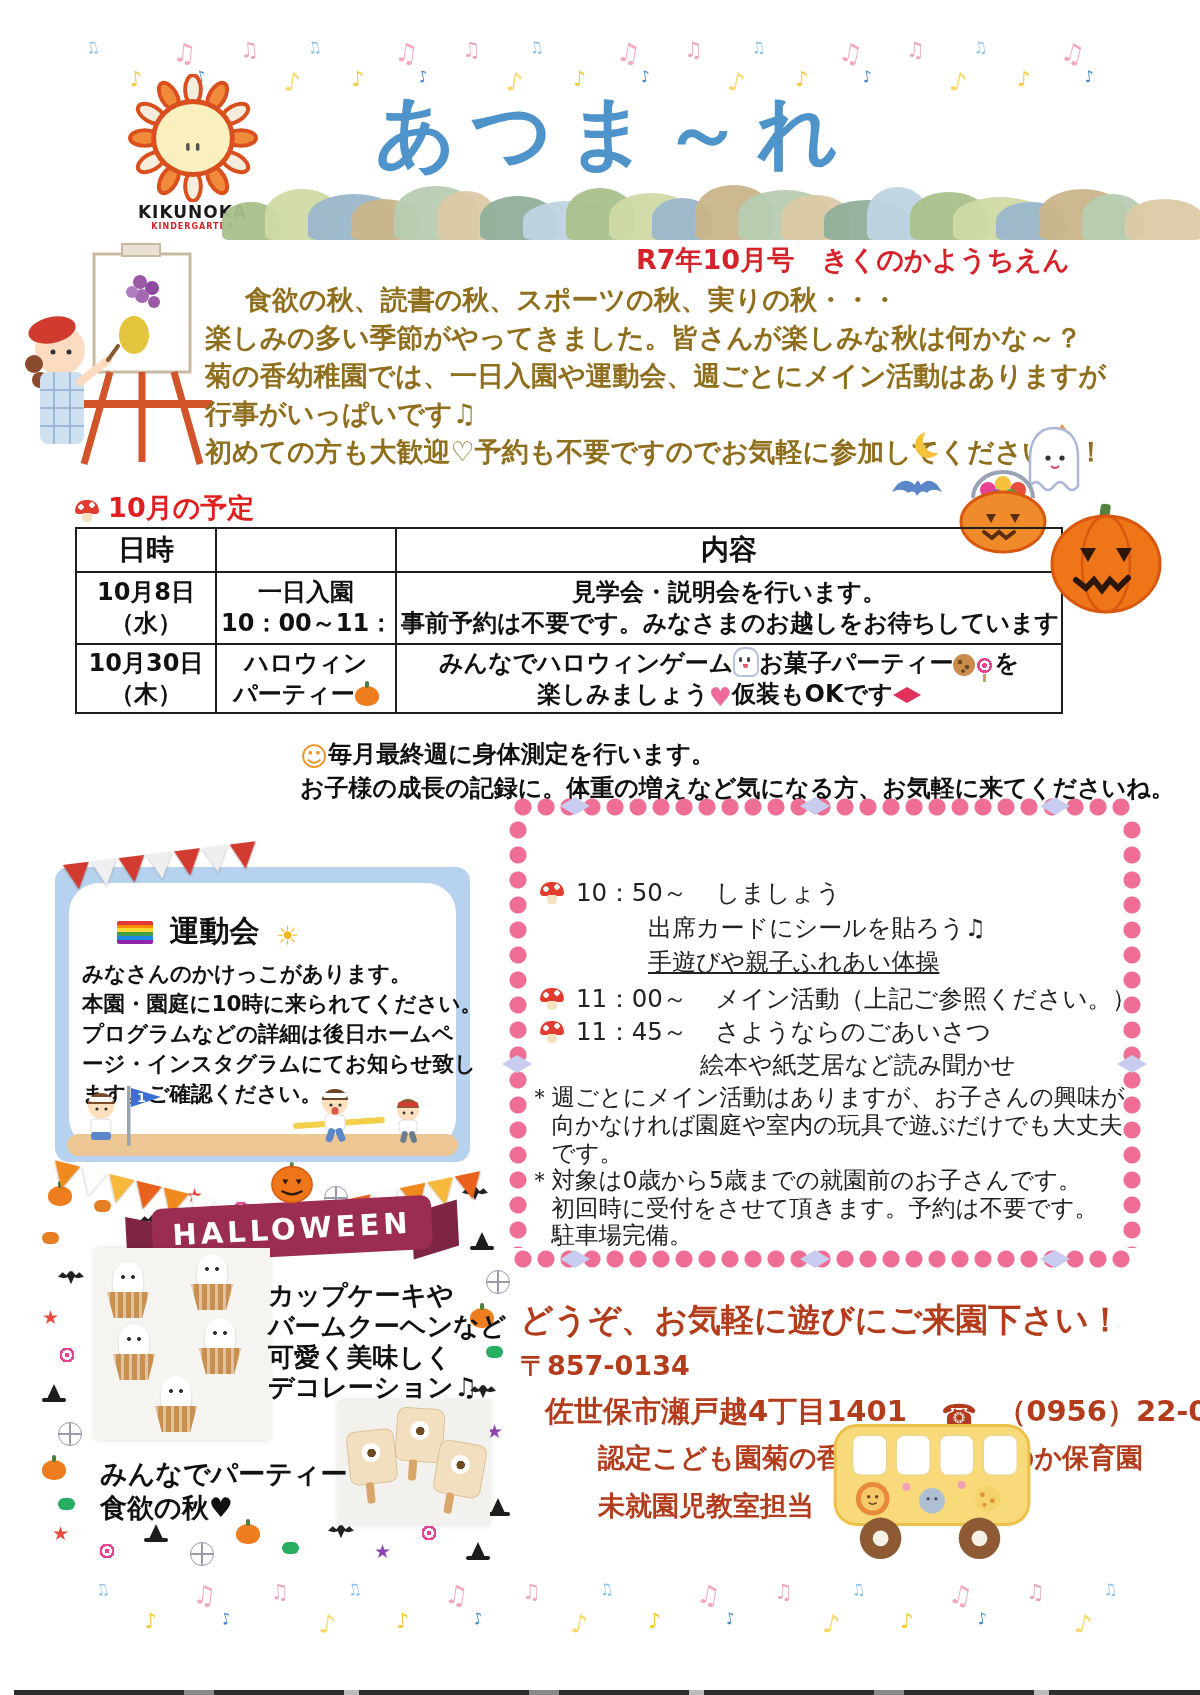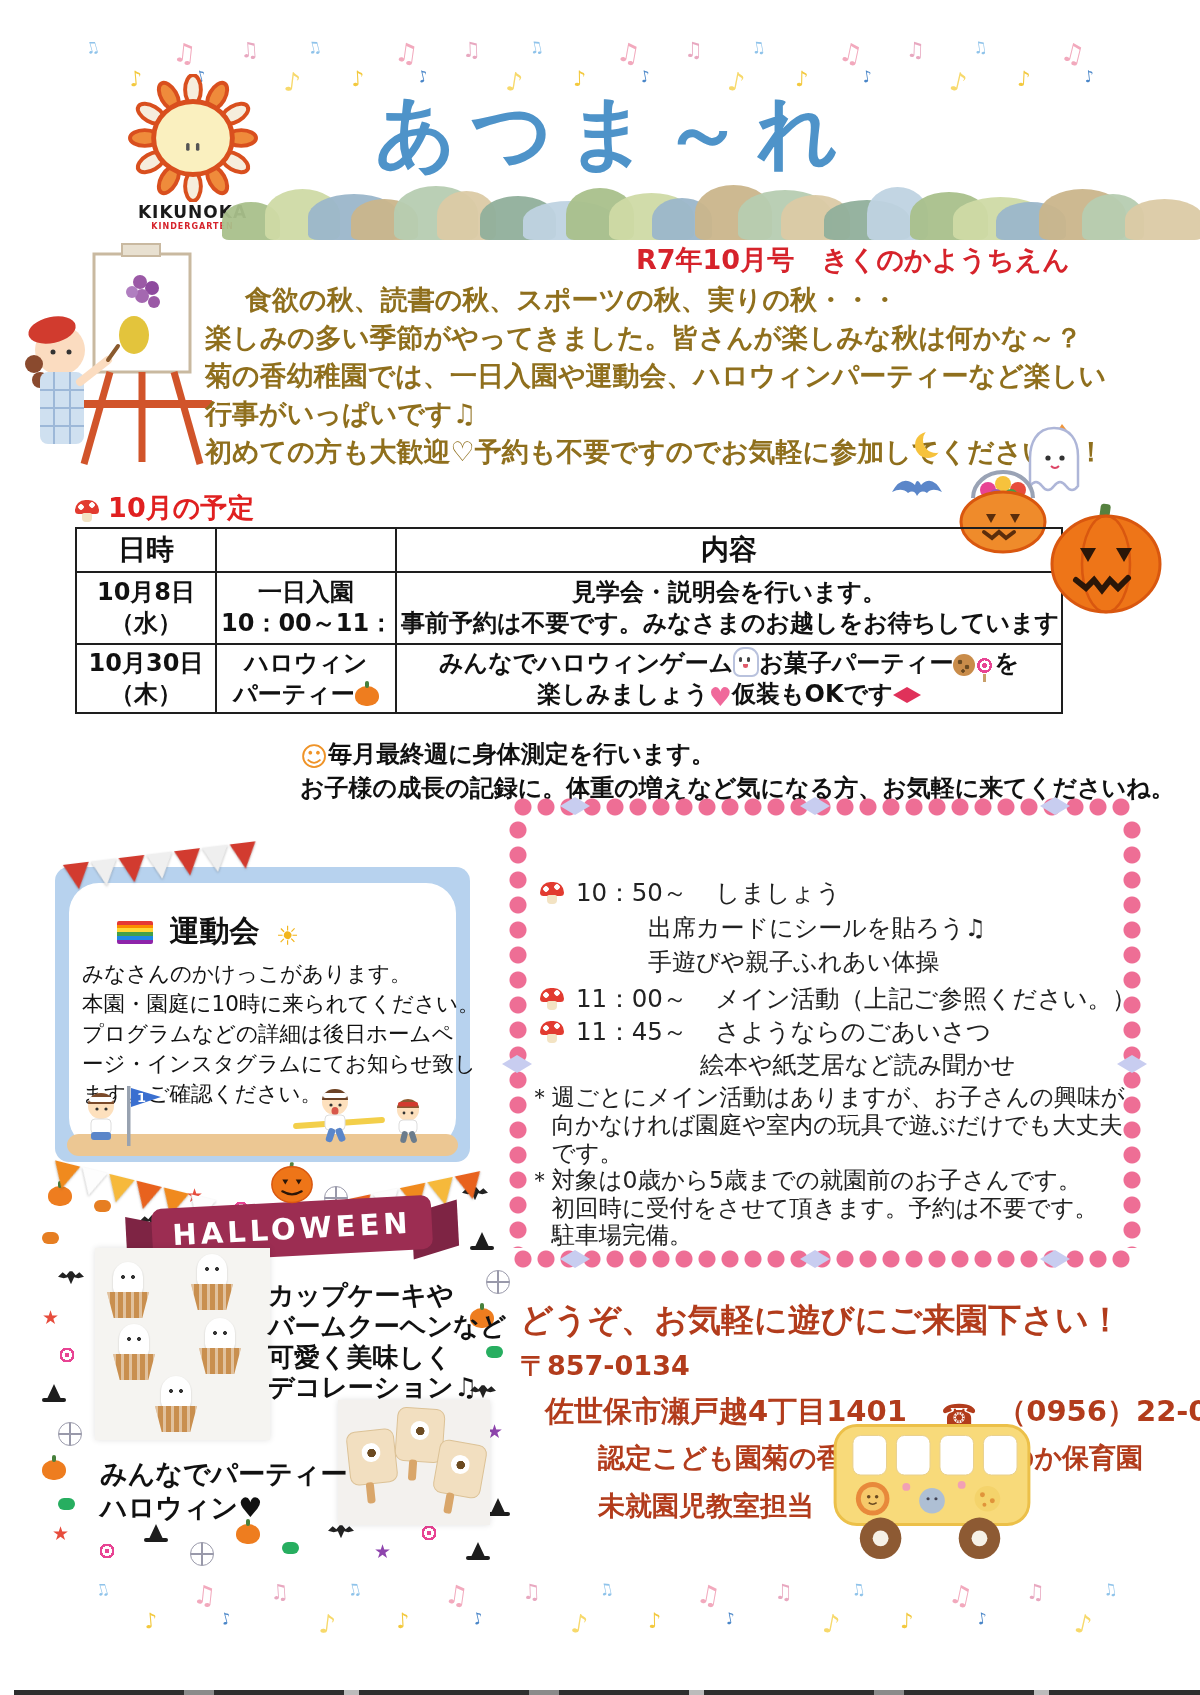--- a/index.html
+++ b/index.html
@@ -50,21 +50,21 @@
      font-size:24px;padding:2px 4px;overflow:hidden;}
   #sched tr.hd td{height:30px;font-size:28px;}
   #sched tr.r1 td{height:66px;}
   #sched tr.r2 td{height:58px;}
   #sched tr.r3 td{height:58px;border-radius:8px;}
   .cline{line-height:1.3;white-space:nowrap;}
   
   #sports-box{position:absolute;left:55px;top:867px;width:415px;height:295px;background:#b7d2ee;border-radius:14px;}
   #sports-cloud{position:absolute;left:14px;top:16px;right:14px;bottom:14px;background:#fff;border-radius:30px;}
   #sports-title{position:absolute;left:62px;top:44px;font-size:30px;font-weight:bold;color:#111;}
-  .sports-line{position:absolute;left:27px;font-size:21.5px;font-weight:normal;color:#111;white-space:nowrap;}
+  .sports-line{position:absolute;left:27px;font-size:21.5px;font-weight:bold;color:#111;white-space:nowrap;}
   #pennant-blue{position:absolute;left:8px;top:-14px;transform:rotate(-7deg);}
   .tri{width:0;height:0;border-left:13px solid rgba(0,0,0,0);border-right:13px solid rgba(0,0,0,0);
        display:inline-block;margin:0 1px;filter:drop-shadow(0 1px 1px rgba(0,0,0,.25));}
   
   .pk-h{position:absolute;height:22px;background:radial-gradient(circle at 11px 11px,#ee6e95 8px,rgba(0,0,0,0) 9px);background-size:23px 22px;}
   .pk-v{position:absolute;width:20px;background:radial-gradient(circle at 10px 12px,#ee6e95 8px,rgba(0,0,0,0) 9px);background-size:20px 25px;}
   .bow-lav{position:absolute;width:30px;height:18px;}
   .bow-lav::before{content:"";position:absolute;left:0;top:0;border-style:solid;border-width:9px 15px 9px 0;border-color:rgba(0,0,0,0) #c8cdf0 rgba(0,0,0,0) rgba(0,0,0,0);}
   .bow-lav::after{content:"";position:absolute;right:0;top:0;border-style:solid;border-width:9px 0 9px 15px;border-color:rgba(0,0,0,0) rgba(0,0,0,0) rgba(0,0,0,0) #c8cdf0;}
   .cls-item{font-size:24.5px;color:#222;}
@@ -220,21 +220,21 @@
   <rect x="18" y="132" width="44" height="72" rx="8" fill="#cfe0f0"></rect>
   <path d="M18 150 h44 M18 168 h44 M18 186 h44 M32 132 v72 M48 132 v72" stroke="#9db8d8" stroke-width="2" fill="none"></path>
   <line x1="58" y1="142" x2="86" y2="120" stroke="#fbdcc0" stroke-width="8" stroke-linecap="round"></line>
   <line x1="86" y1="120" x2="96" y2="106" stroke="#8a5a2e" stroke-width="4" stroke-linecap="round"></line>
 </svg>
 
 <div id="issue-line" class="t">R7年10月号　きくのかようちえん</div>
 
 <div class="t intro-line" style="left:245px;top:282px;">食欲の秋、読書の秋、スポーツの秋、実りの秋・・・</div>
 <div class="t intro-line" style="left:205px;top:320px;">楽しみの多い季節がやってきました。皆さんが楽しみな秋は何かな～？</div>
-<div class="t intro-line" style="left:205px;top:358px;">菊の香幼稚園では、一日入園や運動会、ハロウィンパーティーなど楽しい</div>
+<div class="t intro-line" style="left:205px;top:358px;">菊の香幼稚園では、一日入園や運動会、週ごとにメイン活動はありますが</div>
 <div class="t intro-line" style="left:205px;top:396px;">行事がいっぱいです♫</div>
 <div class="t intro-line" style="left:205px;top:434px;">初めての方も大歓迎♡予約も不要ですのでお気軽に参加してくださいね！</div>
 
 <div class="moon" style="left:915px;top:432px;"></div>
 <svg class="t" style="left:1022px;top:422px;" width="64" height="74" viewBox="0 0 64 74">
   <polygon points="40,2 54,20 30,17" fill="#f0953a"></polygon>
   <path d="M32 6 C14 6 8 22 8 36 L8 64 q6 -8 12 0 q6 8 12 0 q6 -8 12 0 q6 8 12 0 L56 34 C56 18 48 6 32 6 Z" fill="#fff" stroke="#aeb6d8" stroke-width="2.5"></path>
   <circle cx="26" cy="36" r="2.6" fill="#333"></circle>
     <circle cx="40" cy="36" r="2.6" fill="#333"></circle>
   <path d="M29 44 q4 4 8 0" stroke="#d46" stroke-width="2" fill="none"></path>
@@ -373,21 +373,21 @@
 <div class="bow-lav" style="left:560px;top:1250px;"></div>
 <div class="bow-lav" style="left:800px;top:1250px;"></div>
 <div class="bow-lav" style="left:1040px;top:1250px;"></div>
 <div class="bow-lav" style="left:502px;top:1055px;"></div>
 <div class="bow-lav" style="left:1117px;top:1055px;"></div>
 
 <div class="t cls-item" style="left:540px;top:876px;">
   <span class="ic-mush"></span><span class="cls-time">10：50～</span><span>しましょう</span>
 </div>
 <div class="t cls-sub" style="left:648px;top:912px;">出席カードにシールを貼ろう♫</div>
-<div class="t cls-sub" style="left:648px;top:946px;">手遊びや親子ふれあい体操</div>
+<div class="t cls-sub" style="left:648px;top:946px;text-decoration:underline;">手遊びや親子ふれあい体操</div>
 <div class="t cls-item" style="left:540px;top:982px;">
   <span class="ic-mush"></span><span class="cls-time">11：00～</span><span>メイン活動（上記ご参照ください。）</span>
 </div>
 <div class="t cls-item" style="left:540px;top:1015px;">
   <span class="ic-mush"></span><span class="cls-time">11：45～</span><span>さようならのごあいさつ</span>
 </div>
 <div class="t cls-sub" style="left:700px;top:1049px;">絵本や紙芝居など読み聞かせ</div>
 <div class="t cls-note" style="left:528px;top:1081px;">＊週ごとにメイン活動はありますが、お子さんの興味が</div>
 <div class="t cls-note" style="left:528px;top:1109px;">　向かなければ園庭や室内の玩具で遊ぶだけでも大丈夫</div>
 <div class="t cls-note" style="left:528px;top:1137px;">　です。</div>
@@ -475,21 +475,21 @@
 <div class="t hw-text1" style="left:268px;top:1340px;">可愛く美味しく</div>
 <div class="t hw-text1" style="left:268px;top:1370px;">デコレーション♫</div>
 
 <div id="monster-photo">
   <div class="monster" style="left:10px;top:30px;transform:rotate(-6deg);"></div>
   <div class="monster" style="left:58px;top:8px;transform:rotate(4deg);"></div>
   <div class="monster" style="left:98px;top:42px;transform:rotate(10deg);"></div>
 </div>
 
 <div class="t hw-text2" style="left:100px;top:1456px;">みんなでパーティー</div>
-<div class="t hw-text2" style="left:100px;top:1490px;">ハロウィン♥</div>
+<div class="t hw-text2" style="left:100px;top:1490px;">食欲の秋♥</div>
 
 <div class="t contact" style="left:520px;top:1298px;font-size:33px;">どうぞ、お気軽に遊びにご来園下さい！</div>
 <div class="t contact" style="left:520px;top:1348px;font-size:27px;">〒857-0134</div>
 <div class="t contact" style="left:545px;top:1392px;font-size:29px;">
   <span>佐世保市瀬戸越4丁目1401</span>
   <span class="g g-phone" style="margin:0 10px 0 24px;"></span>
   <span>（0956）22-0737</span>
 </div>
 <div class="t contact" style="left:598px;top:1440px;font-size:27px;">認定こども園菊の香幼稚園・きくのか保育園</div>
 <div class="t contact" style="left:598px;top:1488px;font-size:27px;">未就園児教室担当　中尾</div>

